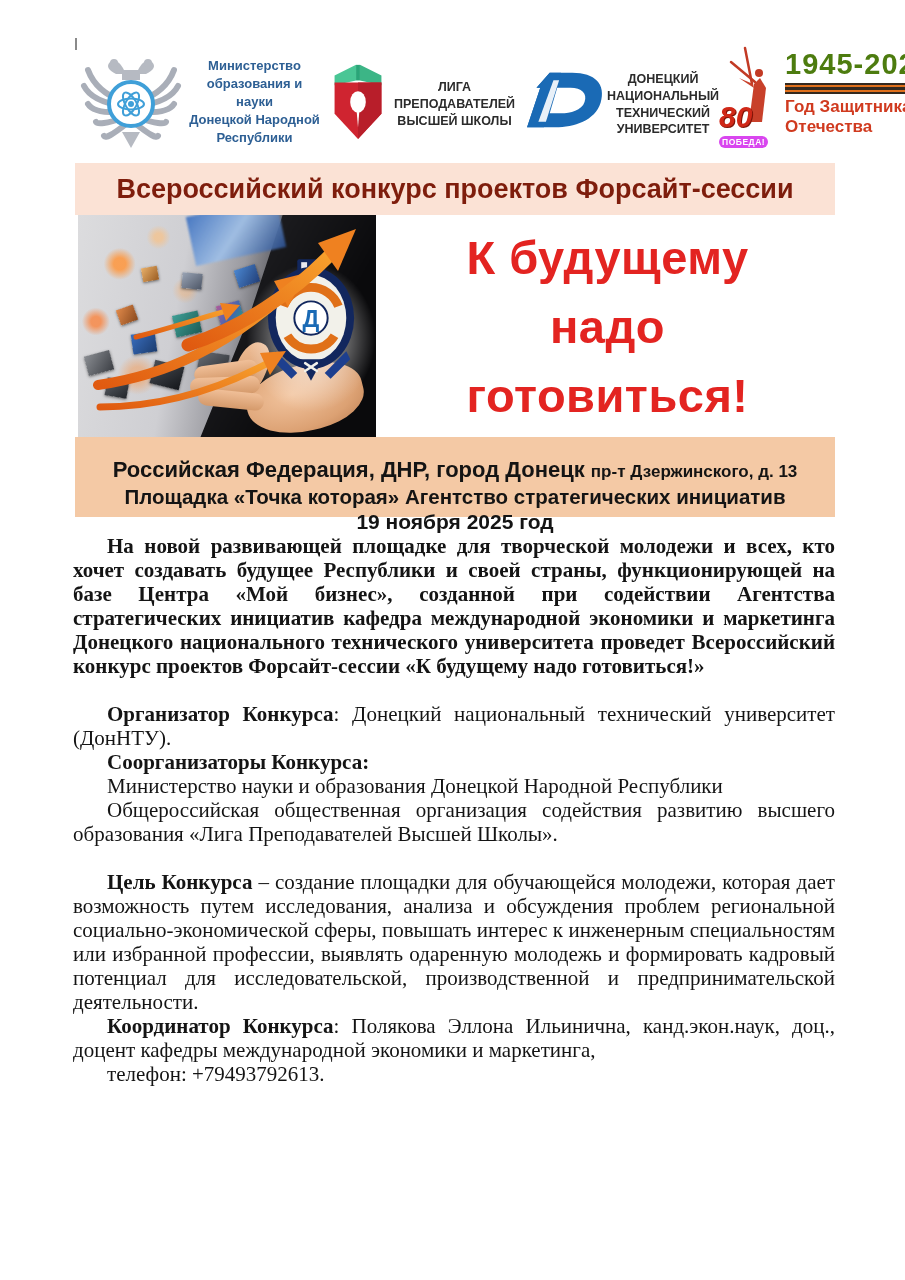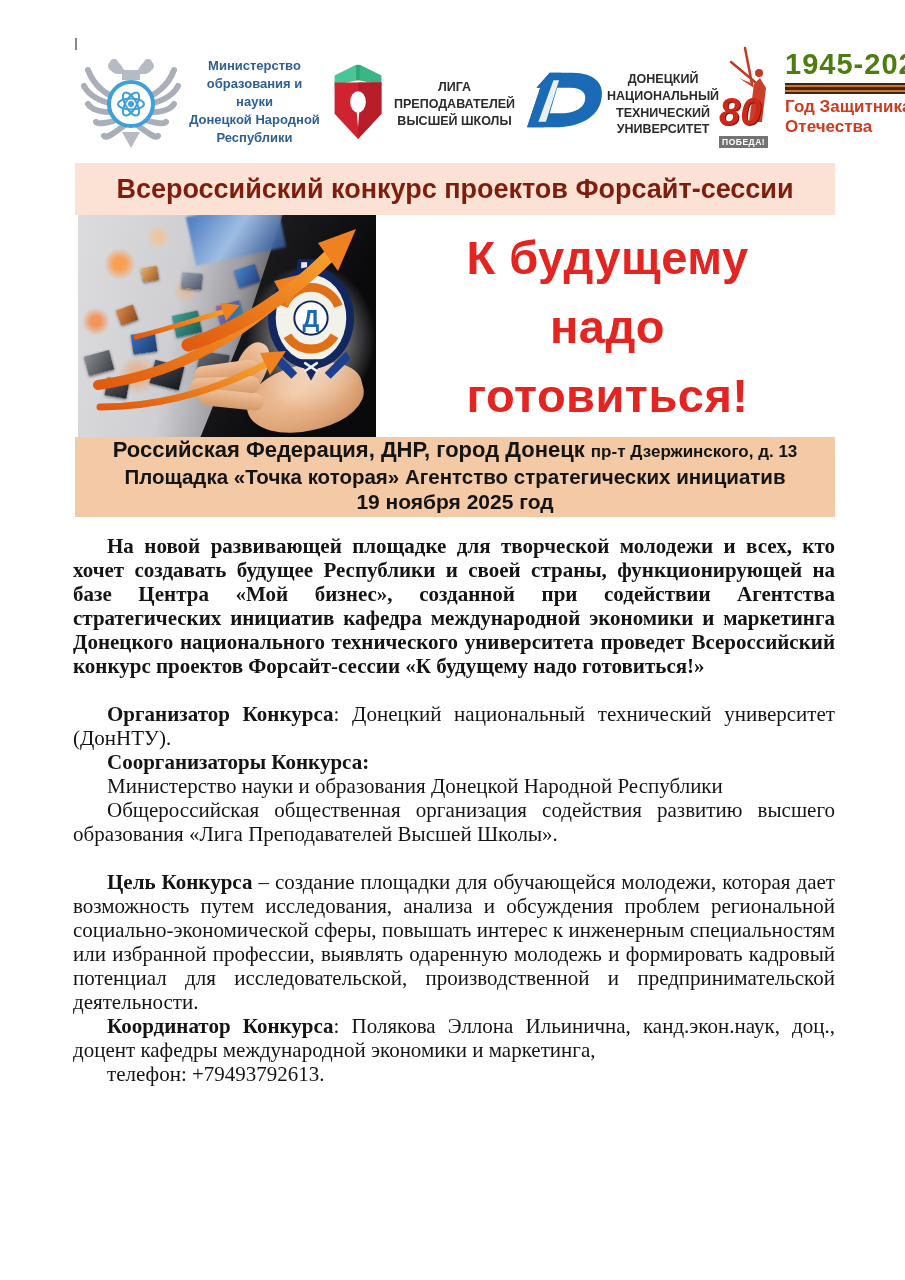--- a/index.html
+++ b/index.html
@@ -15,24 +15,24 @@
   .ministry-block { width:250px; }
   .ministry-text { width:135px; text-align:center; color:#2d5f94; font-weight:bold;
     font-size:13px; line-height:1.4; }
   .col-block { display:flex; flex-direction:row; align-items:center; }
   .liga-text, .donntu-text { text-align:center; font-weight:bold; color:#2b2b2b;
     font-size:12.5px; line-height:1.35; margin-top:5px; }
   
   .victory { width:218px; height:112px; position:relative; }
   .victory-statue-wrap { position:absolute; left:0; top:0; width:62px; height:112px; }
   .victory-statue { position:absolute; left:10px; top:0; }
-  .victory-80 { position:absolute; left:0; bottom:24px; font-size:38px; font-weight:bold;
+  .victory-80 { position:absolute; left:0; bottom:24px; font-size:30px; font-weight:bold;
     color:#d02818; text-shadow:1px 1px 0 #7e1408; font-style:italic; }
-  .victory-pobeda { position:absolute; left:0; bottom:10px; background:#737373; color:#fff;
-    font-size:8.5px; font-weight:bold; padding:1px 3px; letter-spacing:.5px; }
+  .victory-pobeda { position:absolute; left:0; bottom:10px; background:#d946ef; color:#fff;
+    font-size:8.5px; font-weight:bold; padding:1px 3px; letter-spacing:.5px;border-radius:6px; }
   .victory-right { position:absolute; left:66px; top:4px; width:152px; }
   .victory-years { font-size:29px; font-weight:bold; color:#4d7c0f; letter-spacing:1px;
     line-height:1; }
   .victory-ribbon { width:150px; height:11px; margin:4px 0 3px 0;
     background:repeating-linear-gradient(180deg,#34291f 0 2.2px,#e0701c 2.2px 4.4px); }
   .victory-line { font-size:17px; font-weight:bold; color:#d03a1f; line-height:1.15; }
   
   .title-banner { position:absolute; left:75px; top:163px; width:760px; height:52px;
     background:#fbe2d5; display:flex; align-items:center; justify-content:center; }
   .title-banner span { font-size:27px; font-weight:bold; color:#7e1d0c; }
@@ -70,21 +70,21 @@
   .emblem { position:absolute; left:184px; top:42px; }
   .arrows { position:absolute; left:0; top:0; }
   
   .slogan { position:absolute; left:305px; top:0; width:455px; height:222px;
     display:flex; flex-direction:column; align-items:center; justify-content:center;
     gap:22px; background:#fff; }
   .slogan div { font-size:47px; font-weight:bold; color:#e32421; line-height:1;
     letter-spacing:.5px; }
   
   .addr-banner { position:absolute; left:75px; top:437px; width:760px; height:80px;
-    background:#f4c9a5; text-align:center; color:#141414; padding-top:0; box-sizing:border-box; }
+    background:#f4c9a5; text-align:center; color:#141414; padding-top:20px; box-sizing:border-box; }
   .addr-l1 { font-size:22px; font-weight:bold; line-height:25px; }
   .addr-l1-small { font-size:17px; font-weight:bold; }
   .addr-l2 { font-size:20.5px; font-weight:bold; line-height:25px; }
   .addr-l3 { font-size:21px; font-weight:bold; line-height:25px; }
   
   .doc-body { position:absolute; left:73px; top:534px; width:762px;
     font-family:"Liberation Serif", serif; font-size:21px; line-height:24px;
     color:#141414; text-align:justify; }
   .para { margin:0; text-indent:34px; }
   .gap { margin-top:24px; }

